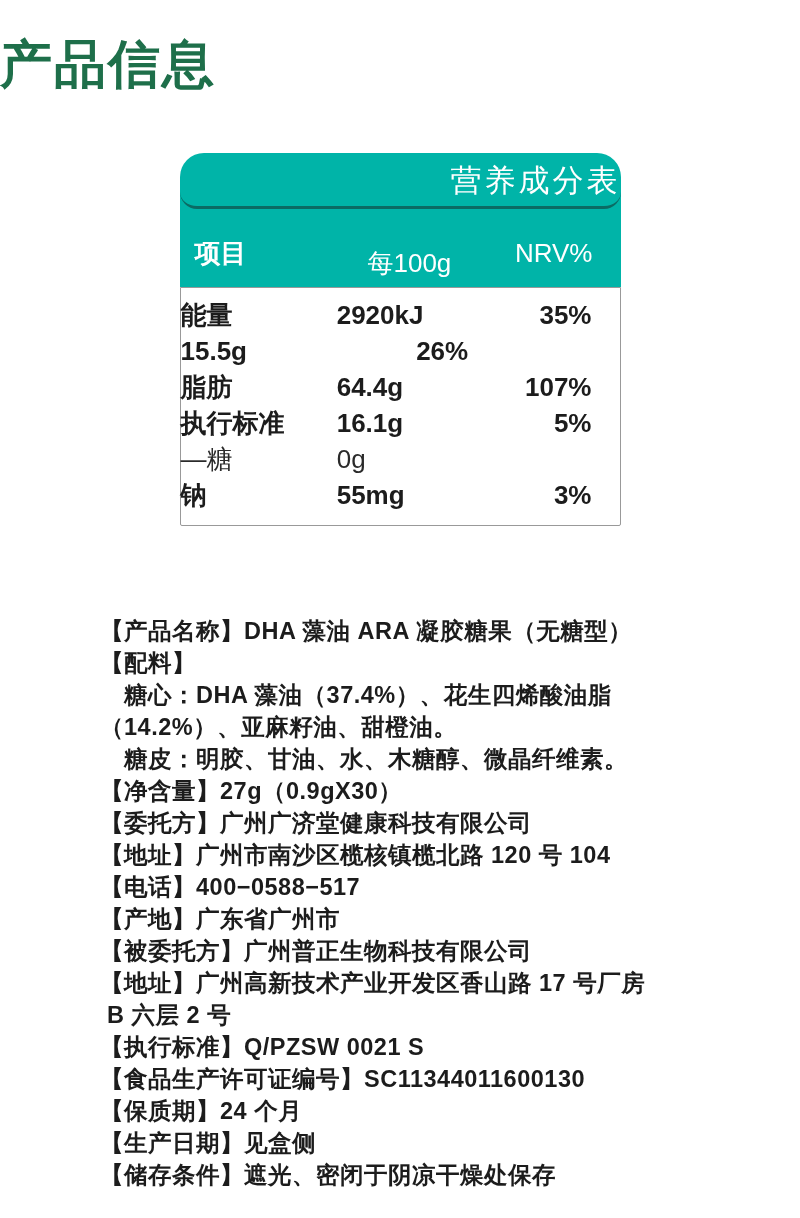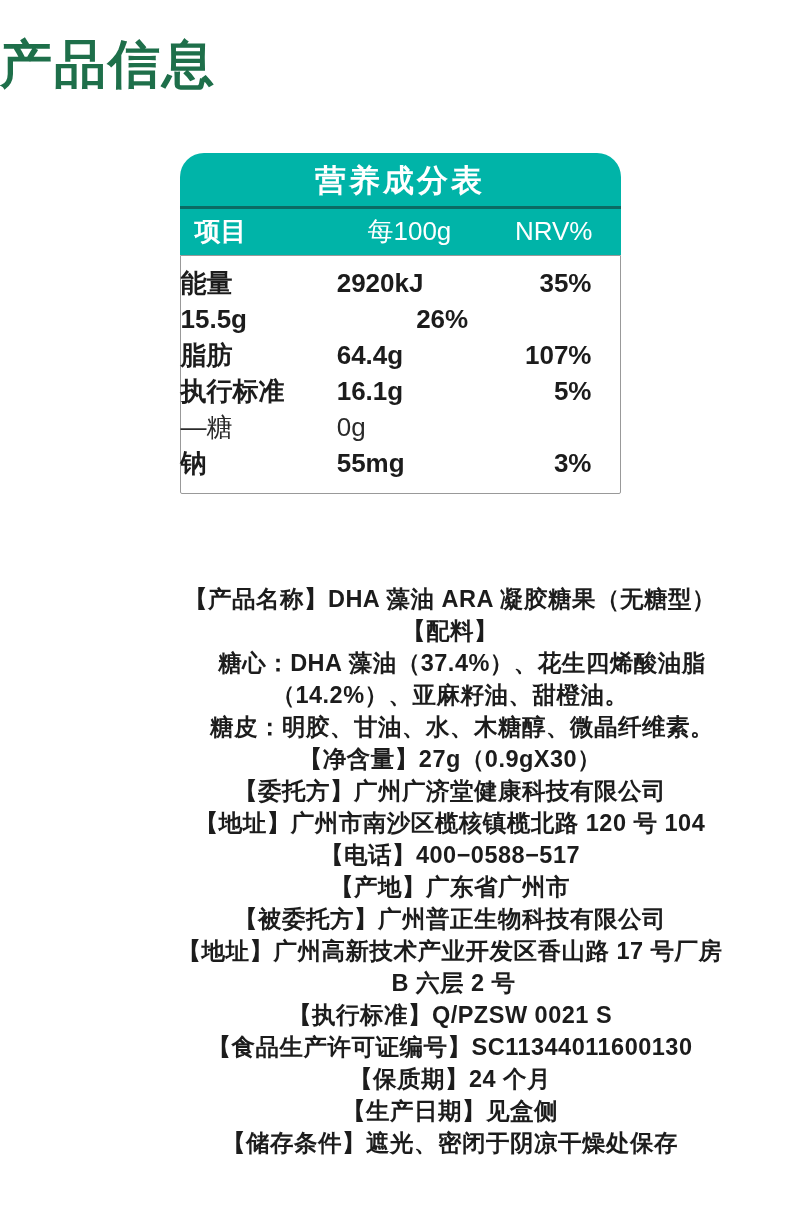--- a/index.html
+++ b/index.html
@@ -18,48 +18,49 @@
   }
   .page-title{
     margin:36px 0 0;
     font-size:52px;line-height:56px;font-weight:bold;
     color:var(--green);letter-spacing:2px;
   }
   
   .nutri{width:441px;margin:61px auto 0;}
   .nutri-head{background:var(--teal);border-radius:24px 24px 0 0;}
   .nutri-title{
-    text-align:center;color:#ffffff;font-weight:bold;
+    text-align:right;color:#ffffff;font-weight:normal;
     font-size:31px;line-height:33px;letter-spacing:3px;
     padding:11px 0 9px;
     border-bottom:3px solid var(--teal-dark);
+    border-radius:17px;
   }
   .cols,.nrow{
     display:grid;grid-template-columns:38% 32% 30%;align-items:center;
   }
   .cols{
-    padding:6px 28px 8px 15px;color:#ffffff;font-size:26px;line-height:32px;
+    padding:18px 28px 8px 15px;color:#ffffff;font-size:26px;line-height:32px;
   }
   .cols .c1{font-weight:bold;}
-  .cols .c2{text-align:center;}
+  .cols .c2{text-align:center;margin-top:20px;}
   .cols .c3{text-align:right;}
   .nutri-body{
     background:#ffffff;border:1px solid var(--border);
     border-radius:0 0 2px 2px;
     padding:9px 28px 12px 0;
   }
   .nrow{font-size:26px;line-height:36px;font-weight:bold;}
   .nrow.light{font-weight:normal;color:#2a2a2a;}
   .nrow .v{}
   .nrow .n{text-align:right;}
   
   .details{
     margin:89px 0 0 100px;
     font-size:23.5px;line-height:32px;font-weight:600;
-    white-space:pre;letter-spacing:0.5px;text-align:center;
+    white-space:pre;letter-spacing:0.5px;
   }
 </style>
 </head>
 <body>
 
 <div class="page">
 
   <h1 class="page-title">产品信息</h1>
 
   <section class="nutri">

